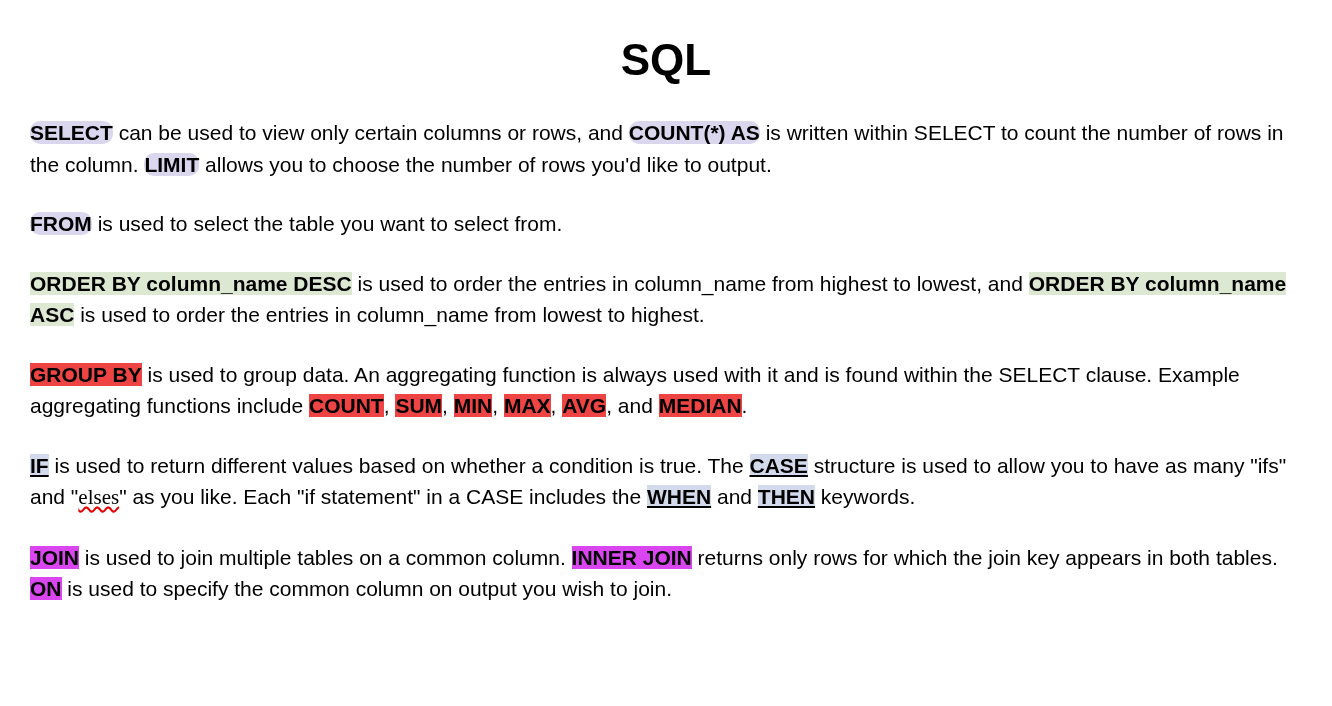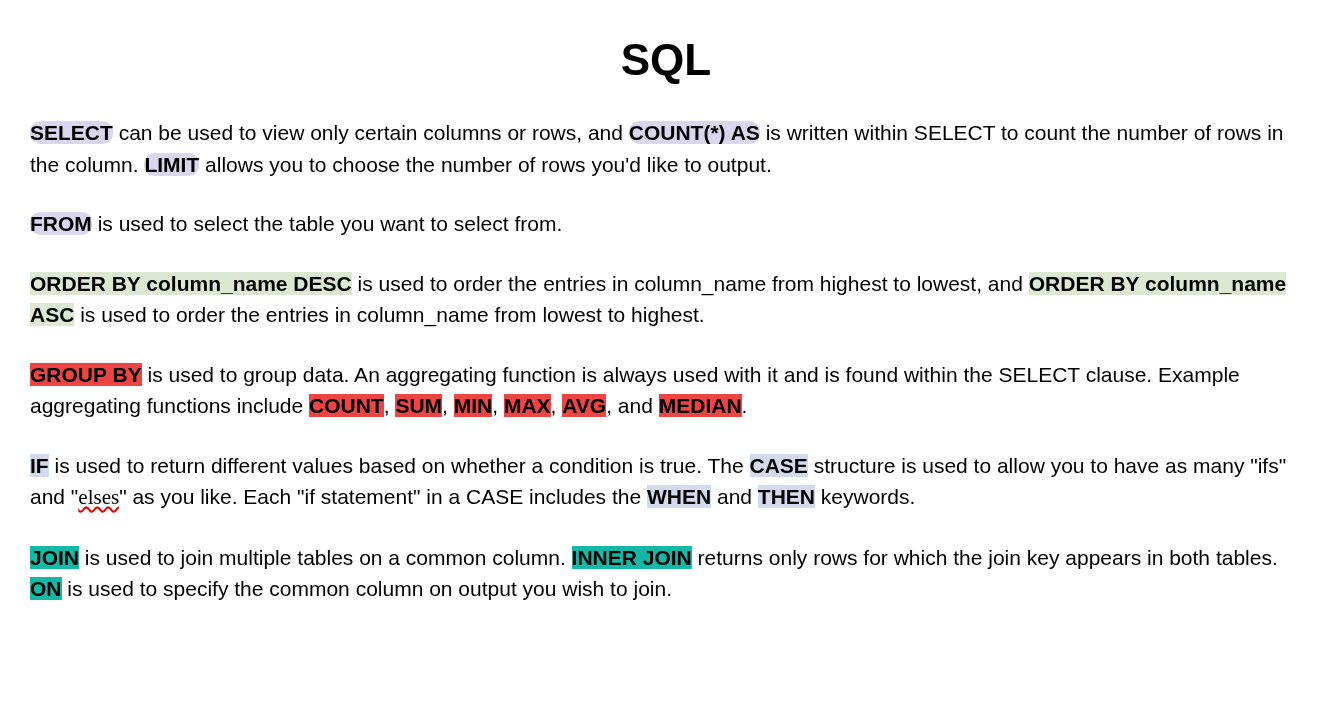--- a/index.html
+++ b/index.html
@@ -38,23 +38,24 @@
     }
     .hl-green {
       background-color: #dce8d1;
     }
     .hl-peach {
       background-color: #ef4444;
       text-align: right;
     }
     .hl-blue {
       background-color: #d2daec;
+      text-decoration: underline;
     }
     .hl-cream {
-      background-color: #14b8a6;
+      background-color: #d946ef;
     }
     .squiggle {
       text-decoration: underline wavy #e60000;
       text-decoration-skip-ink: none;
       font-family: Liberation Serif, serif;
     }
   </style>
 </head>
 <body>
 

